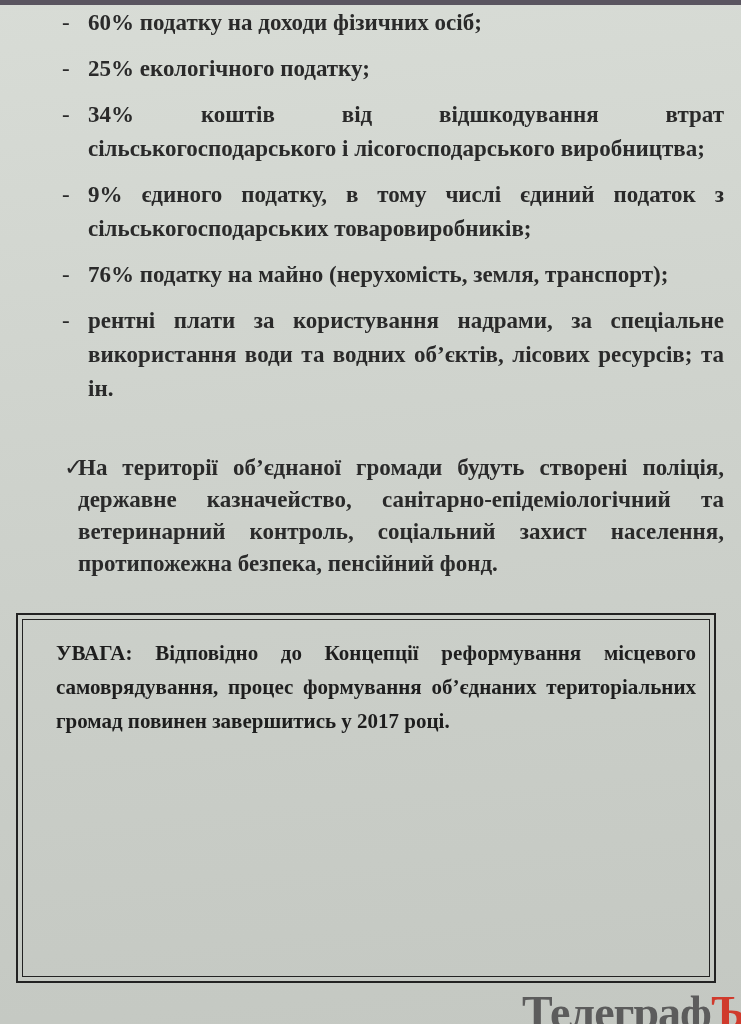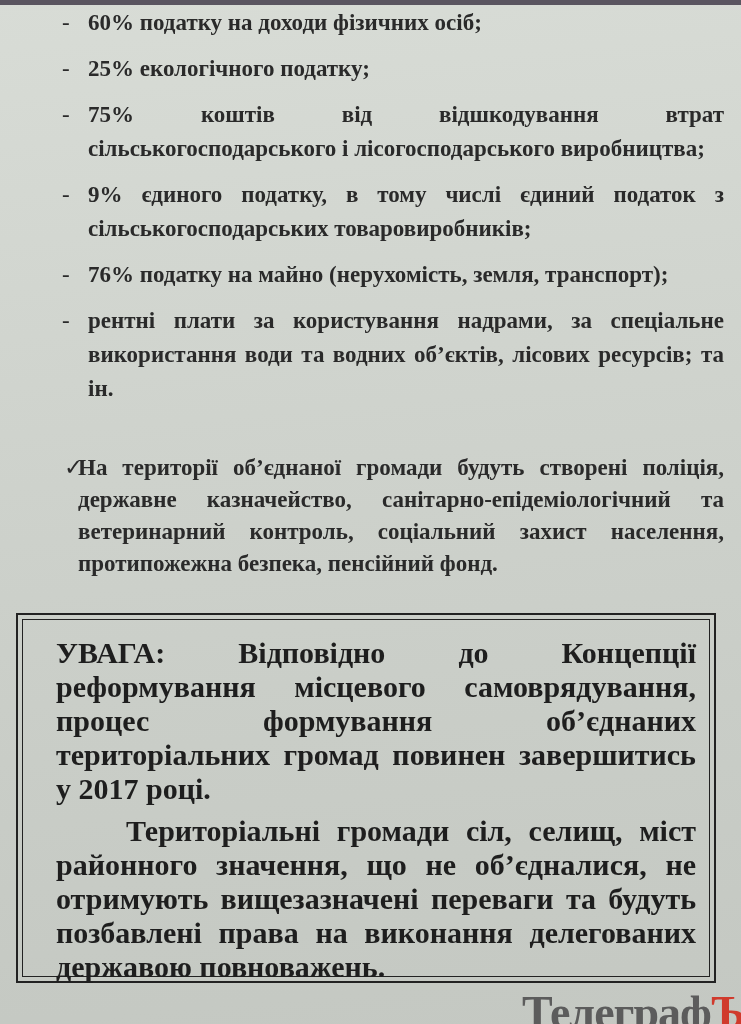--- a/index.html
+++ b/index.html
@@ -17,21 +17,21 @@
   .check { position:absolute; left:64px; top:452px; width:660px; font-size:23px; line-height:32px; display:flex; }
   .check .mark { width:12px; flex:none; margin-right:2px; }
   .box-outer {
     position:absolute; left:16px; top:613px; width:700px; height:370px;
     border:2px solid #222; box-sizing:border-box;
   }
   .box-inner {
     position:absolute; left:4px; top:4px; right:4px; bottom:4px;
     border:1.5px solid #222;
   }
-  .box-text { position:absolute; left:38px; top:21px; width:640px; font-weight:bold; font-size:30px; line-height:34px; color:#1e1e1e; text-align:justify; }
+  .box-text { position:absolute; left:38px; top:21px; width:640px; font-weight:bold; font-size:21px; line-height:34px; color:#1e1e1e; text-align:justify; }
   .box-text p { margin:0; text-align:justify; }
   .indent { text-indent:70px; margin-top:8px !important; }
   .logo { position:absolute; left:522px; top:970px; font-size:46px; font-weight:bold; color:#5c5c5c; letter-spacing:-1px; font-family:"Liberation Serif", serif;margin-top:16px; }
   .logo .red { color:#d03a2c; }
 </style>
 </head>
 <body>
 
 <div class="topedge"></div>
 
@@ -39,21 +39,21 @@
   <div class="item">
     <span class="dash">-</span>
     <span class="txt">60% податку на доходи фізичних осіб;</span>
   </div>
   <div class="item">
     <span class="dash">-</span>
     <span class="txt">25% екологічного податку;</span>
   </div>
   <div class="item">
     <span class="dash">-</span>
-    <span class="txt">75% коштів від відшкодування втрат сільськогосподарського і лісогосподарського виробництва;</span>
+    <span class="txt">34% коштів від відшкодування втрат сільськогосподарського і лісогосподарського виробництва;</span>
   </div>
   <div class="item">
     <span class="dash">-</span>
     <span class="txt">9% єдиного податку, в тому числі єдиний податок з сільськогосподарських товаровиробників;</span>
   </div>
   <div class="item">
     <span class="dash">-</span>
     <span class="txt">76% податку на майно (нерухомість, земля, транспорт);</span>
   </div>
   <div class="item">
@@ -64,17 +64,16 @@
 
 <div class="check">
   <span class="mark">✓</span>
   <span class="txt">На території об’єднаної громади будуть створені поліція, державне казначейство, санітарно-епідеміологічний та ветеринарний контроль, соціальний захист населення, протипожежна безпека, пенсійний фонд.</span>
 </div>
 
 <div class="box-outer">
   <div class="box-inner"></div>
   <div class="box-text">
     <p><span>УВАГА</span><span>: Відповідно до Концепції реформування місцевого самоврядування, процес формування об’єднаних територіальних громад повинен завершитись у 2017 році.</span></p>
-    <p class="indent">Територіальні громади сіл, селищ, міст районного значення, що не об’єдналися, не отримують вищезазначені переваги та будуть позбавлені права на виконання делегованих державою повноважень.</p>
   </div>
 </div>
 
 <div class="logo"><span>Телеграф</span><span class="red">Ъ</span></div>
 
 </body></html>

